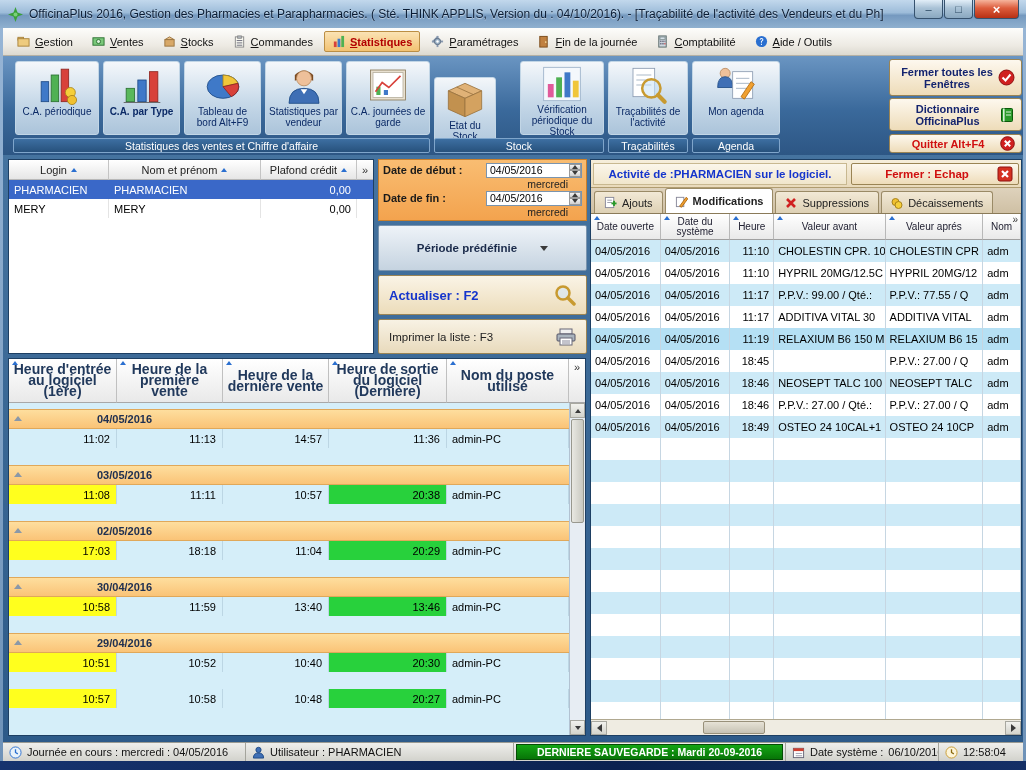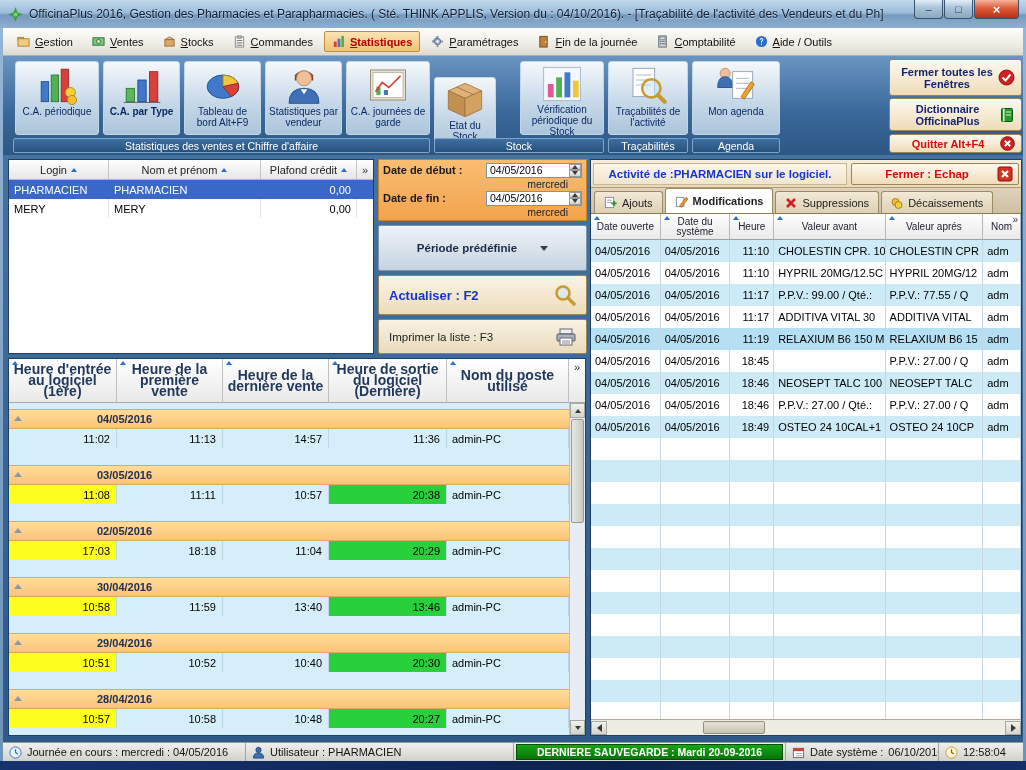--- a/index.html
+++ b/index.html
@@ -603,24 +603,20 @@
             <span>29/04/2016</span>
           </div>
         <div class="hrow">
           <div class="hc h1 y">10:51</div>
           <div class="hc h2">10:52</div>
           <div class="hc h3">10:40</div>
           <div class="hc h4 g">20:30</div>
           <div class="hc h5 name">admin-PC</div>
         </div>
         <div class="hspacer"></div>
-        <div class="hband">
-            <span class="bandcaret"></span>
-            <span>28/04/2016</span>
-          </div>
         <div class="hrow">
           <div class="hc h1 y">10:57</div>
           <div class="hc h2">10:58</div>
           <div class="hc h3">10:48</div>
           <div class="hc h4 g">20:27</div>
           <div class="hc h5 name">admin-PC</div>
         </div>
       </div>
       <div class="vscroll">
         <div class="scr-btn">

